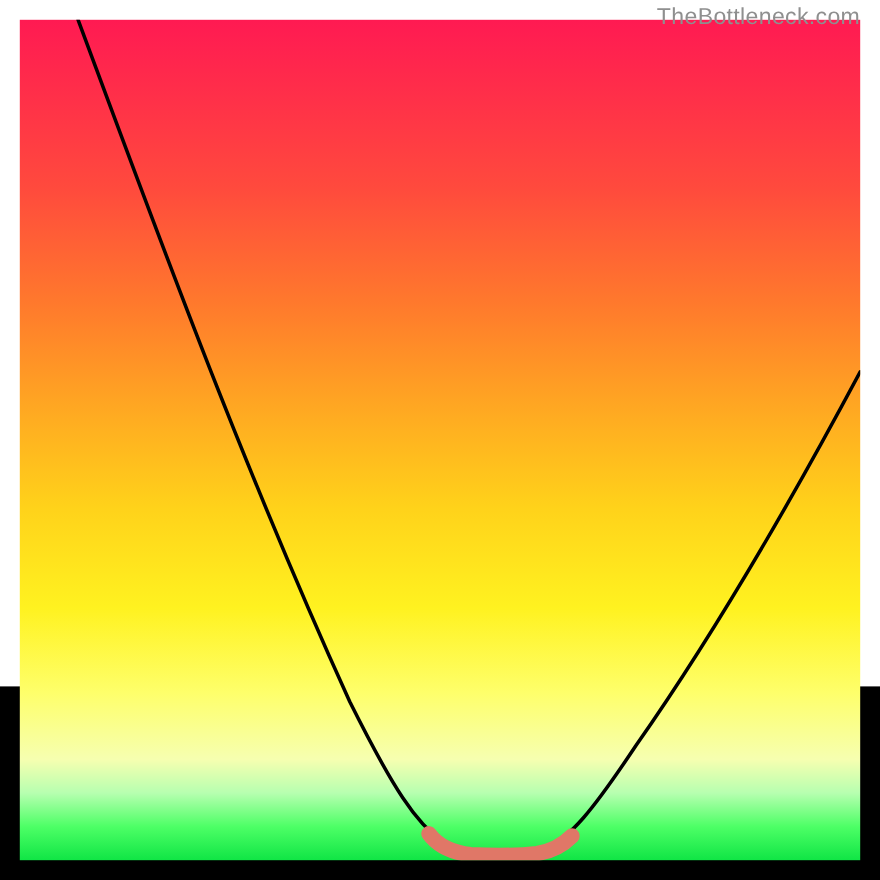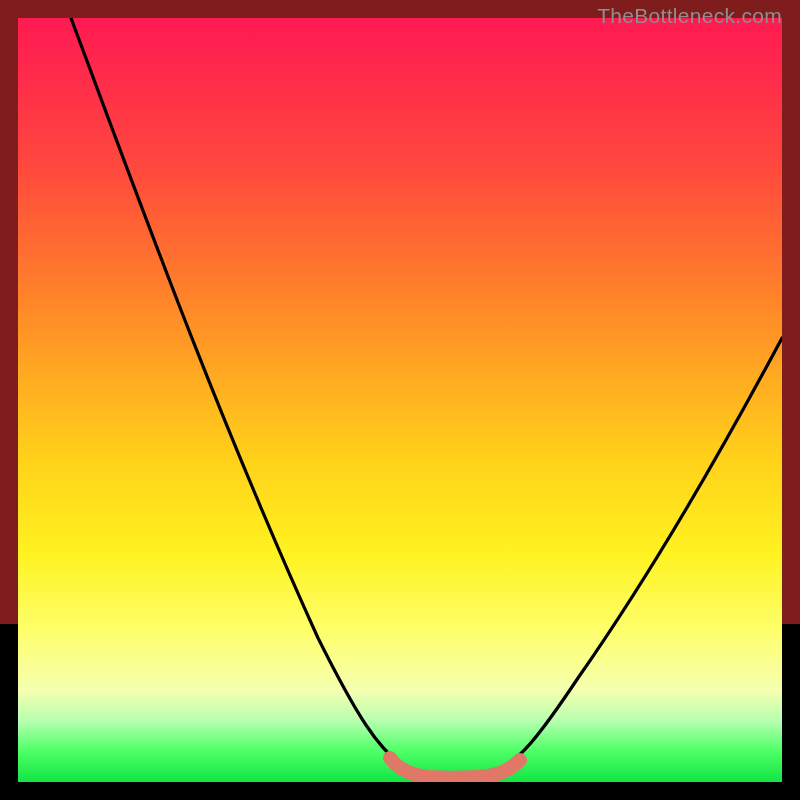--- a/index.html
+++ b/index.html
@@ -8,21 +8,21 @@
     width: 800px;
     height: 800px;
     background: #000;
     font-family: Arial, Helvetica, sans-serif;
     overflow: hidden;
   }
   .stage {
     position: relative;
     width: 800px;
     height: 624px;
-    background: #7f1d1d;
+    background: #ffffff;
   }
   
   .plot {
     position: absolute;
     left: 18px;
     top: 18px;
     width: 764px;
     height: 764px;
     
     background: linear-gradient(

